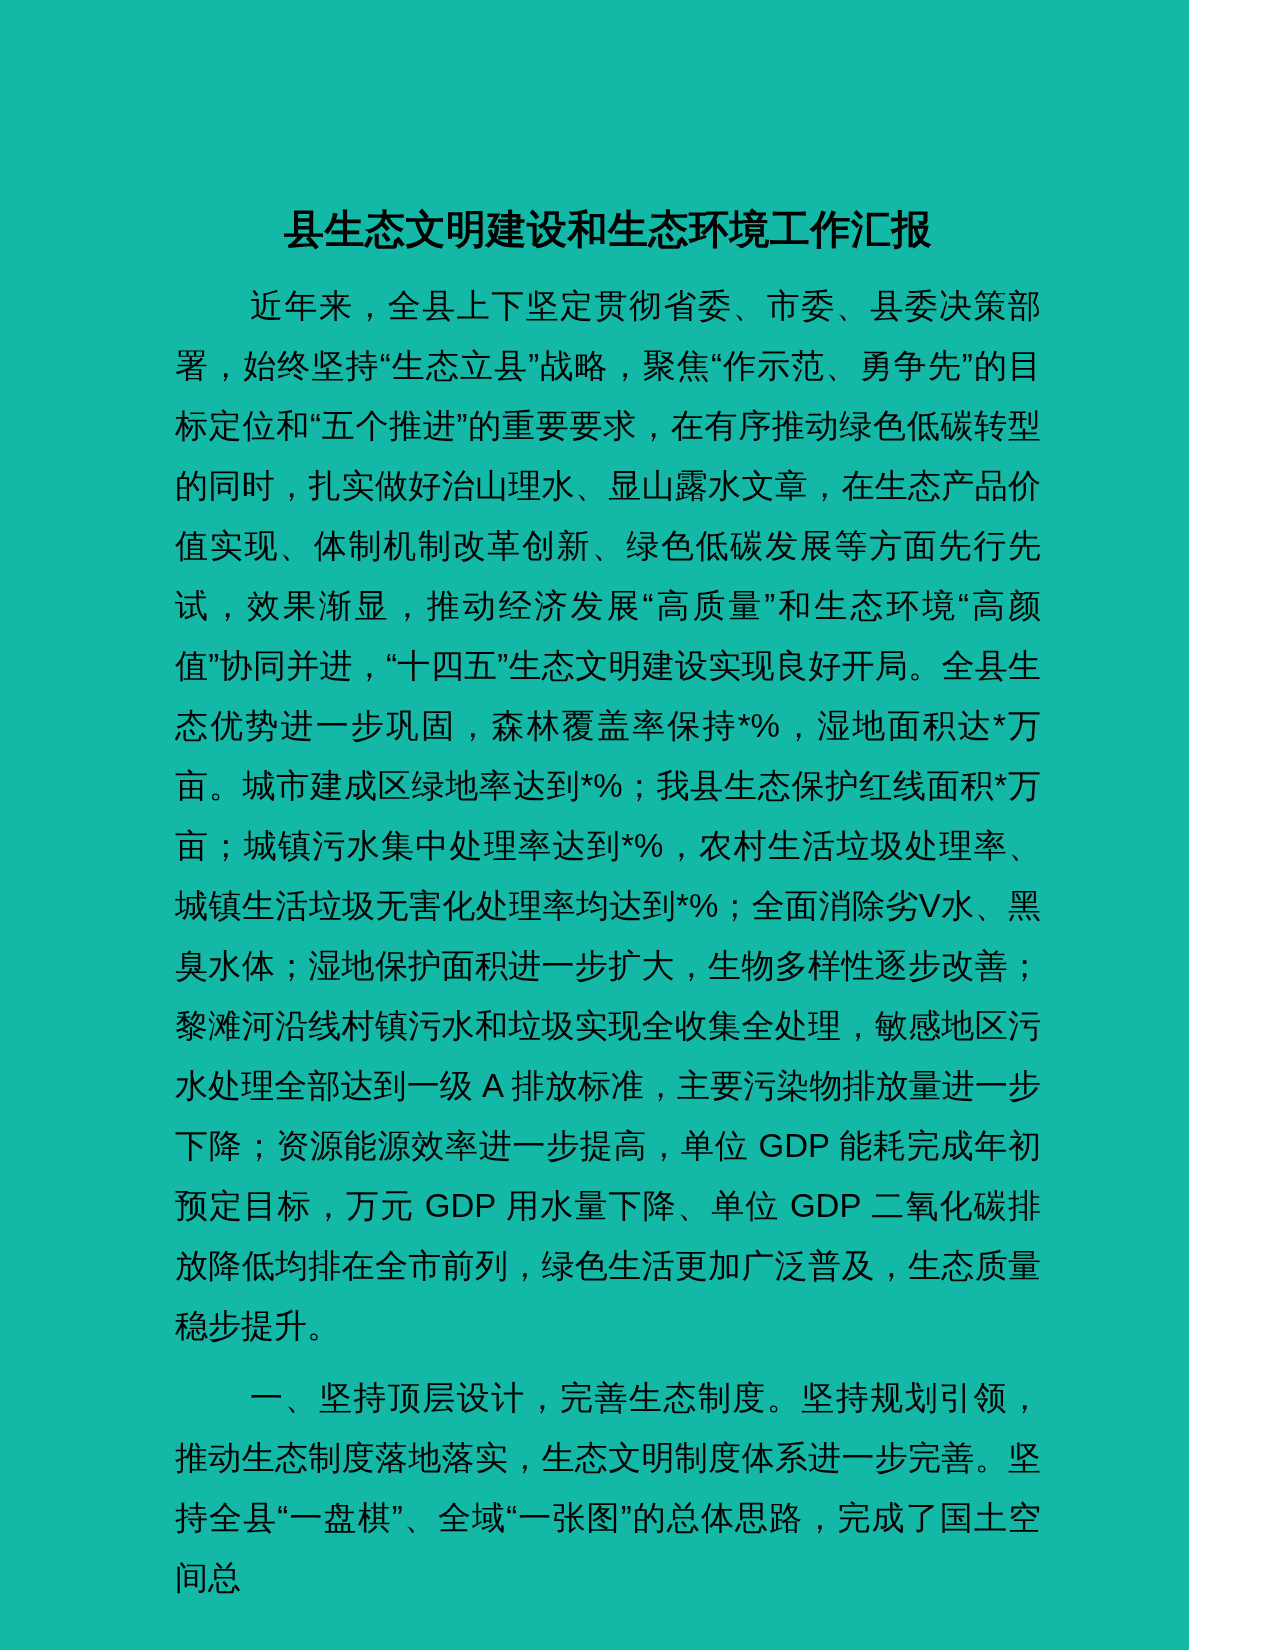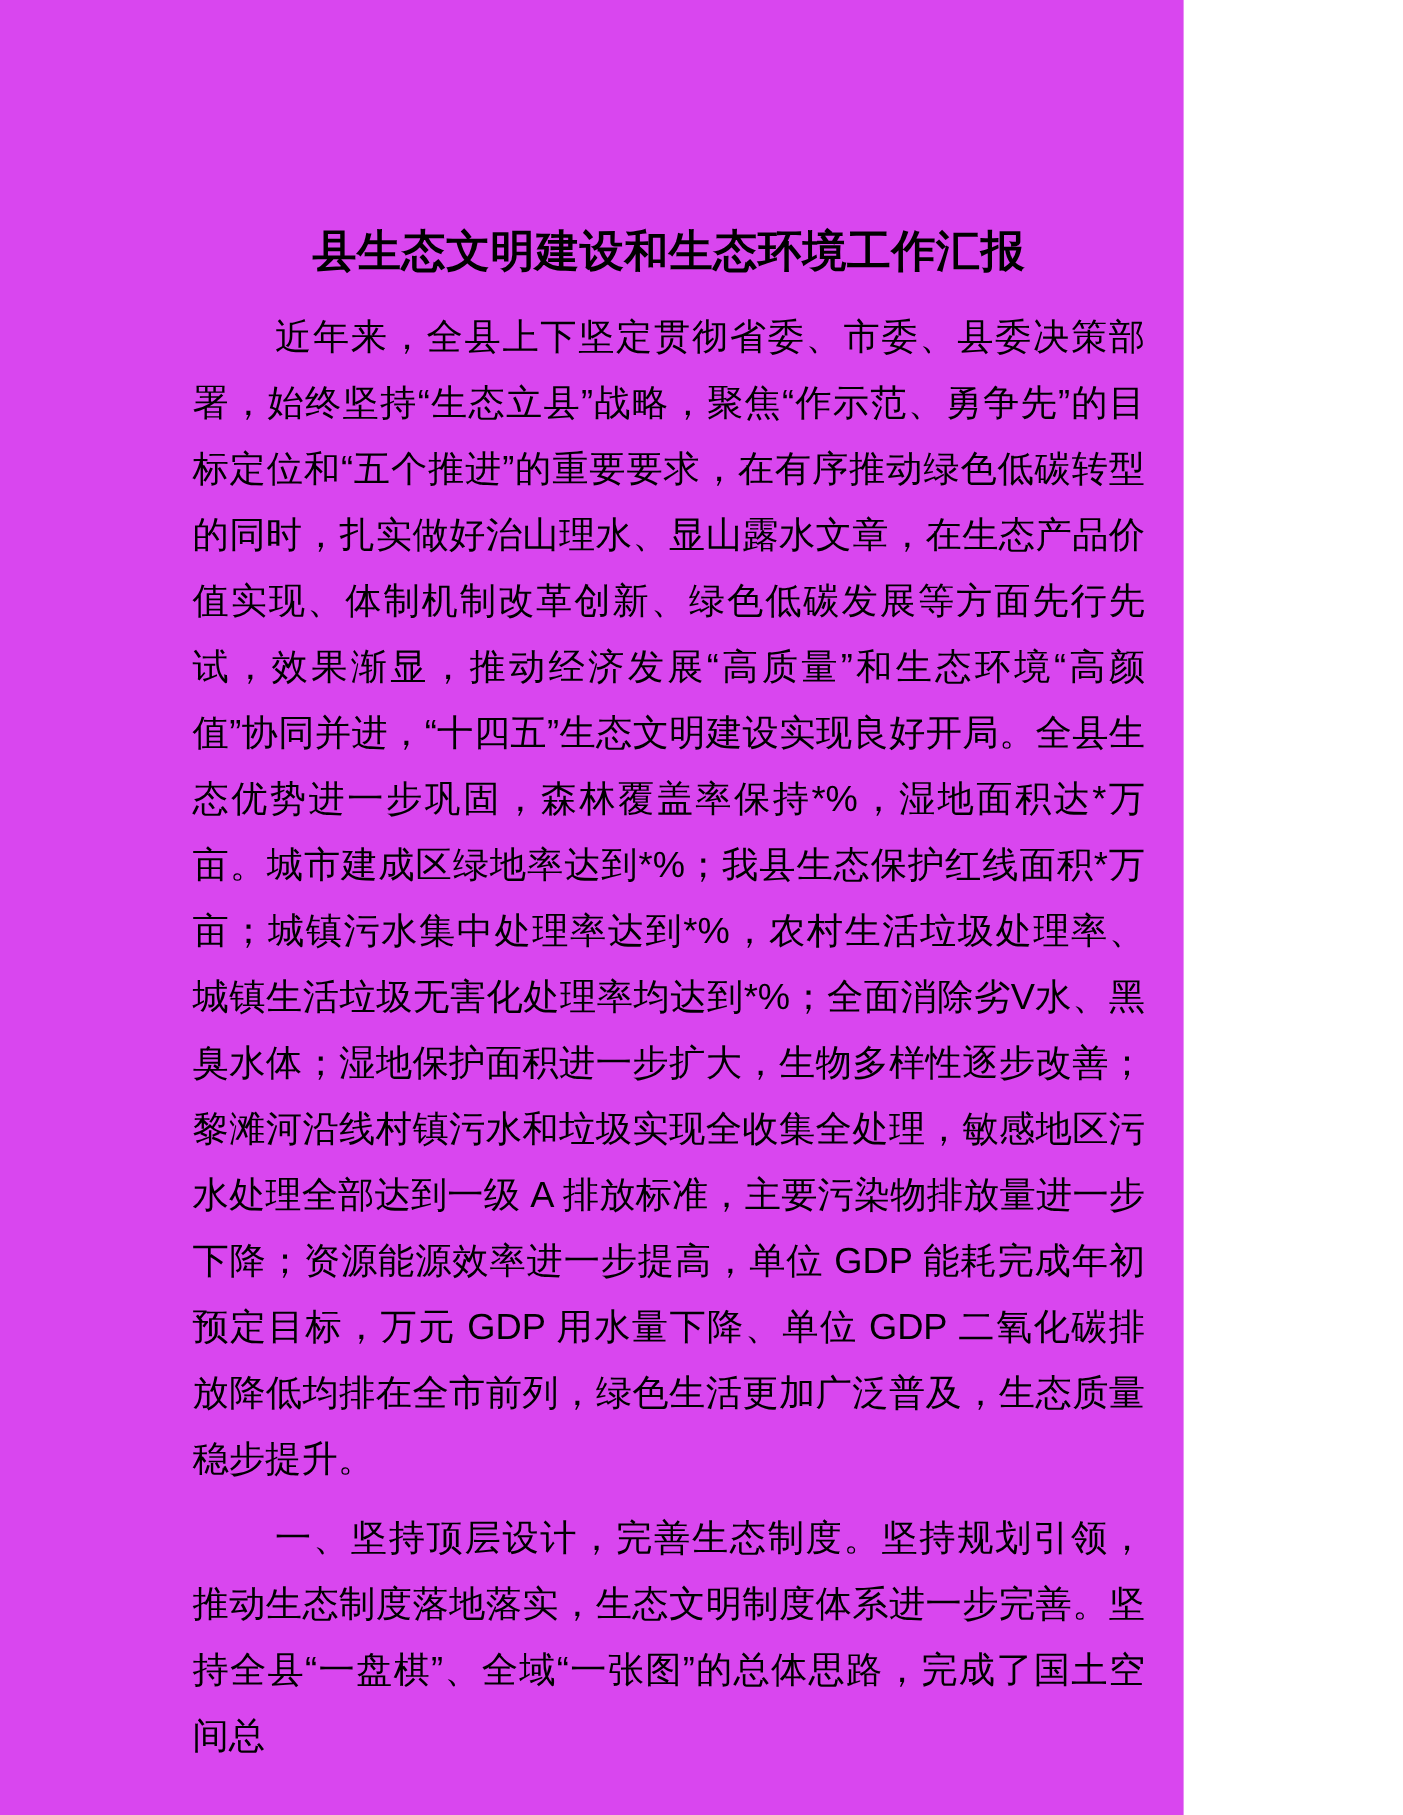--- a/index.html
+++ b/index.html
@@ -10,23 +10,23 @@
     width: 1275px;
     height: 1650px;
     background: #ffffff;
     font-family: "Liberation Sans", "DejaVu Sans", sans-serif;
     color: #000000;
     -webkit-font-smoothing: antialiased;
   }
 
   .page {
     position: relative;
-    width: 1076px;
+    width: 1189px;
     height: 1650px;
-    background: #d946ef;
+    background: #14b8a6;
     box-sizing: border-box;
     overflow: hidden;
   }
 
   .content {
     position: absolute;
     left: 175px;
     top: 200px;
     width: 866px;
   }

